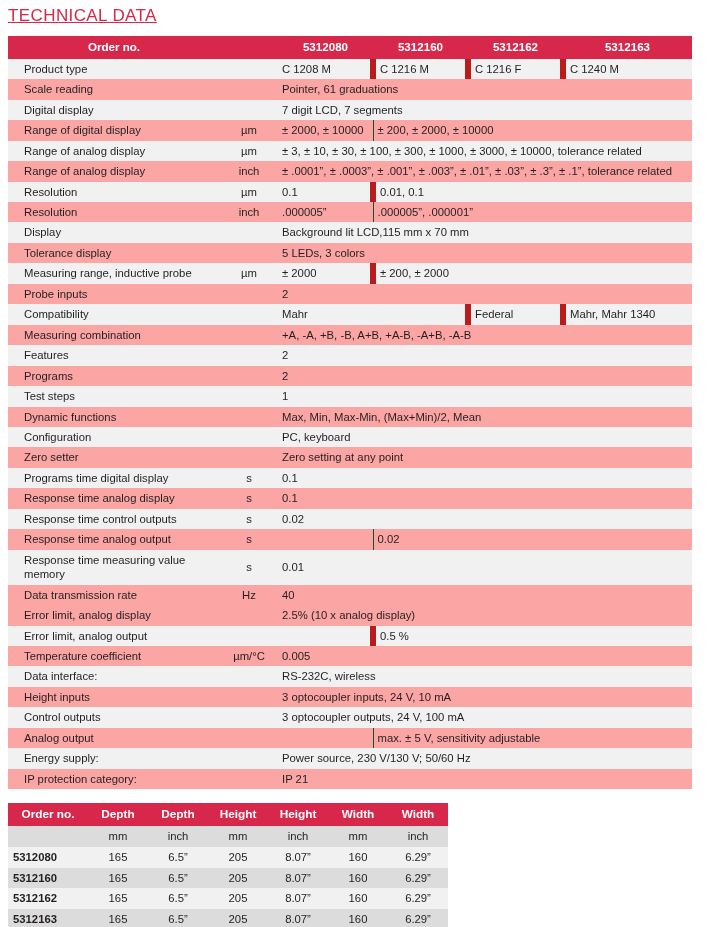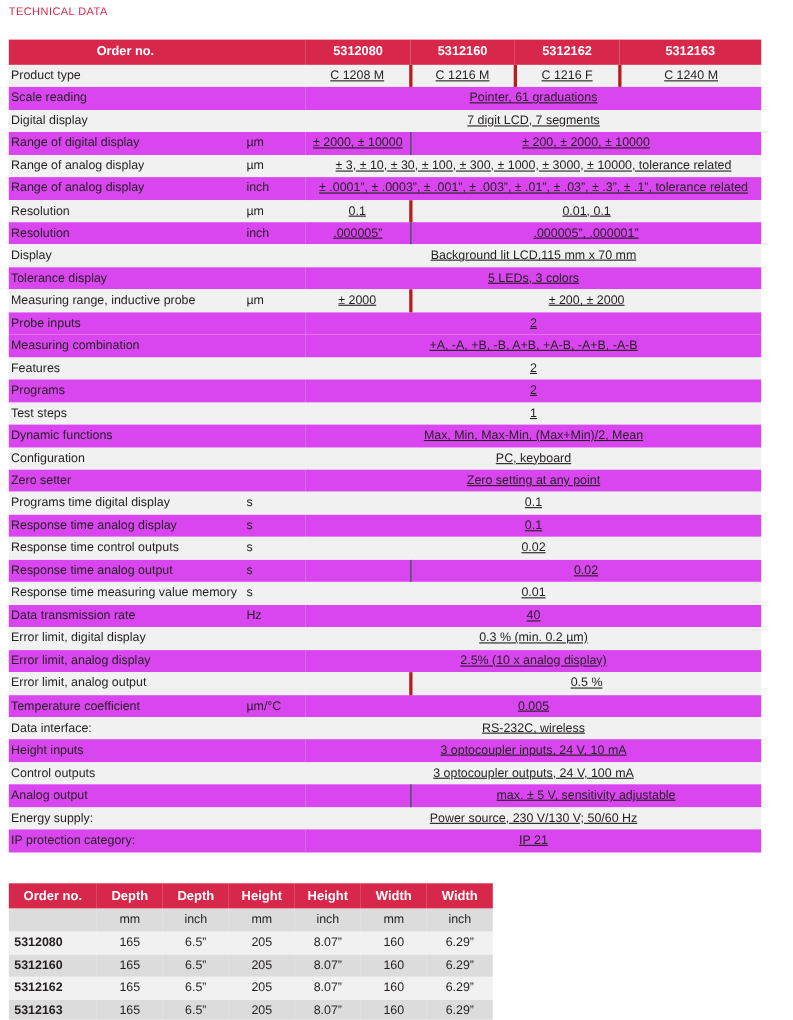--- a/index.html
+++ b/index.html
@@ -20,25 +20,26 @@
     width: 721px;
     height: 927px;
     box-sizing: border-box;
   }
 
   
   .page-title {
     position: absolute;
     left: 8px;
     top: 6px;
-    font-size: 10px;
+    font-size: 17px;
     letter-spacing: 0.4px;
     color: #d7274a;
     font-weight: 400;
     white-space: nowrap;
+    text-decoration: underline;
   }
 
   
   .spec-table {
     position: absolute;
     left: 8px;
     top: 36px;
     width: 684px;
     border-collapse: collapse;
     table-layout: fixed;
@@ -68,36 +69,35 @@
     padding-bottom: 4px;
   }
   .spec-table thead th.hdr-label {
     text-align: center;
   }
   .spec-table thead th.hdr-unit {
     background: #d7274a;
   }
 
   .spec-table tbody tr.odd  td { background: #f1f1f1; }
-  .spec-table tbody tr.even td { background: #d946ef; }
+  .spec-table tbody tr.even td { background: #fca5a5; }
 
   td.lbl {
     text-align: left;
-    padding-left: 2px;
+    padding-left: 16px;
     white-space: normal;
   }
   td.unit {
+    text-align: center;
+  }
+  td.val {
     text-align: left;
   }
-  td.val {
-    text-align: center;
-    text-decoration: underline;
-  }
   td.sep-left {
-    border-left: 3px solid #b91c1c;
+    border-left: 6px solid #b91c1c;
   }
   tr.even td.sep-left {
     border-left: 1px solid #14532d;
   }
 
   
   .dim-table {
     position: absolute;
     left: 8px;
     top: 803px;
@@ -224,20 +224,27 @@
           <td class="lbl">Measuring range, inductive probe</td>
           <td class="unit">µm</td>
           <td class="val">± 2000</td>
           <td class="val sep-left" colspan="3">± 200, ± 2000</td>
         </tr>
         <tr class="even">
           <td class="lbl">Probe inputs</td>
           <td class="unit"></td>
           <td class="val" colspan="4">2</td>
         </tr>
+        <tr class="odd">
+          <td class="lbl">Compatibility</td>
+          <td class="unit"></td>
+          <td class="val" colspan="2">Mahr</td>
+          <td class="val sep-left">Federal</td>
+          <td class="val sep-left">Mahr, Mahr 1340</td>
+        </tr>
         <tr class="even">
           <td class="lbl">Measuring combination</td>
           <td class="unit"></td>
           <td class="val" colspan="4">+A, -A, +B, -B, A+B, +A-B, -A+B, -A-B</td>
         </tr>
         <tr class="odd">
           <td class="lbl">Features</td>
           <td class="unit"></td>
           <td class="val" colspan="4">2</td>
         </tr>
@@ -289,25 +296,20 @@
         </tr>
         <tr class="odd">
           <td class="lbl">Response time measuring value memory</td>
           <td class="unit">s</td>
           <td class="val" colspan="4">0.01</td>
         </tr>
         <tr class="even">
           <td class="lbl">Data transmission rate</td>
           <td class="unit">Hz</td>
           <td class="val" colspan="4">40</td>
-        </tr>
-        <tr class="odd">
-          <td class="lbl">Error limit, digital display</td>
-          <td class="unit"></td>
-          <td class="val" colspan="4">0.3 % (min. 0.2 µm)</td>
         </tr>
         <tr class="even">
           <td class="lbl">Error limit, analog display</td>
           <td class="unit"></td>
           <td class="val" colspan="4">2.5% (10 x analog display)</td>
         </tr>
         <tr class="odd">
           <td class="lbl">Error limit, analog output</td>
           <td class="unit"></td>
           <td class="val"></td>

